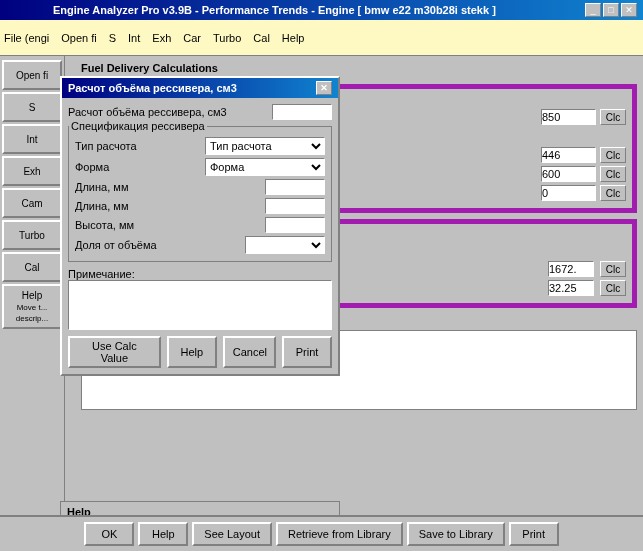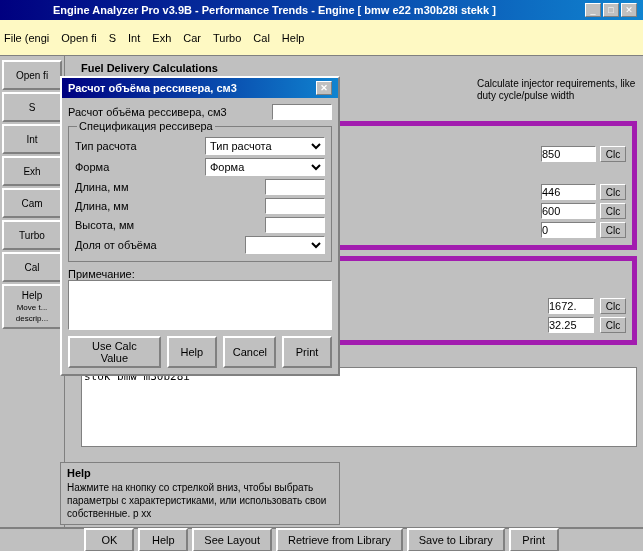--- a/index.html
+++ b/index.html
@@ -111,21 +111,21 @@
 
     .groupbox {
       border: 1px solid #808080;
       padding: 4px 6px;
       margin-bottom: 6px;
       position: relative;
     }
     .groupbox-legend {
       position: absolute;
       top: -7px;
-      left: 8px;
+      left: 0;
       background: #c0c0c0;
       padding: 0 2px;
       font-size: 11px;
     }
 
     .select-control {
       width: 100%;
       height: 18px;
       font-size: 11px;
       border: 1px solid;
@@ -276,21 +276,21 @@
       resize: none;
       padding: 2px;
     }
 
     
     .bottom-bar {
       position: absolute;
       bottom: 0;
       left: 0;
       right: 0;
-      height: 24px;
+      height: 36px;
       background: #c0c0c0;
       border-top: 2px solid;
       border-color: #808080 #fff #fff #808080;
       display: flex;
       align-items: center;
       justify-content: center;
       gap: 4px;
       padding: 4px;
     }
     .bottom-btn {
@@ -419,39 +419,26 @@
         <button class="dialog-btn">Use Calc Value</button>
         <button class="dialog-btn">Help</button>
         <button class="dialog-btn">Cancel</button>
         <button class="dialog-btn">Print</button>
       </div>
     </div>
   </div>
 
   <div class="help-box" style="bottom:42px; left:60px; width:280px;">
     <div class="help-title">Help</div>
-    <div class="help-text">Нажмите на кнопку со стрелкой вниз, чтобы выбрать параметры с характеристиками, или использовать свои собственные. р хх</div>
   </div>
 
   <div class="right-panel" style="margin-left:10px;">
 
     <div class="fuel-delivery">
       <div class="section-header">Fuel Delivery Calculations</div>
-      <div class="fuel-row">
-        <div class="fuel-controls">
-          <div class="radio-row">
-            <input type="radio" name="fuel" checked="" style="">
-            <span class="radio-label">Yes</span>
-            <input type="radio" name="fuel" style="">
-            <span class="radio-label">No</span>
-          </div>
-          <button class="specs-btn">See Specs</button>
-        </div>
-        <span class="fuel-desc">Calculate injector requirements, like duty cycle/pulse width</span>
-      </div>
     </div>
 
     <div class="right-section">
       <div class="section-header">Throttle Body(s)</div>
 
       <div class="throttle-row">
         <span class="throttle-label">Оценка продувки</span>
         <input class="throttle-input" type="text" value="850" style="">
         <button class="clc-btn">Clc</button>
       </div>

